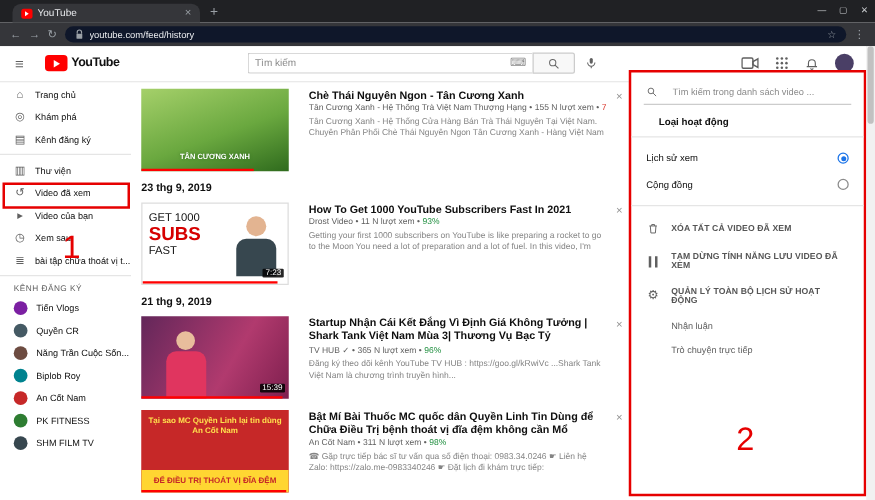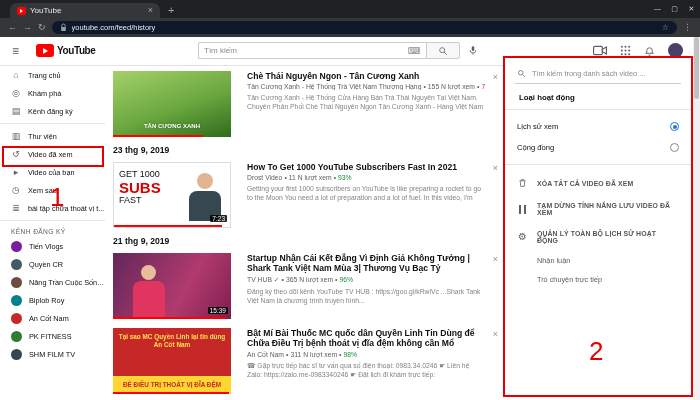--- a/index.html
+++ b/index.html
@@ -78,24 +78,24 @@
   .t-subs .bodyshape{width:32px;height:30px;border-radius:8px 8px 0 0;background:#37474f;margin:2px auto 0}
   .t-shark{background:linear-gradient(120deg,#63275a,#b13a6e 60%,#7e1f4e)}
   .t-shark .head{position:absolute;left:28px;top:12px;width:15px;height:15px;border-radius:50%;background:#e8bd9c}
   .t-shark .bodyshape{position:absolute;left:20px;top:28px;width:32px;height:38px;border-radius:8px 8px 0 0;background:#e0355f}
   .t-ancot{background:#c62828}
   .t-ancot .tl1{position:absolute;left:4px;top:5px;right:4px;color:#ffe14d;font-size:6.4px;font-weight:bold;line-height:1.25;text-align:center}
   .t-ancot .tl2{position:absolute;left:0;right:0;bottom:0;height:18px;background:#ffd632;color:#c62828;font-size:6.4px;font-weight:bold;text-align:center;line-height:18px}
 
   
   .panel{position:absolute;top:56px;left:503px;width:190px;bottom:3px;background:#fff;border:2px solid #e60000;padding:8px 10px 0 10px}
-  .p-search{display:flex;align-items:center;gap:6px;border-bottom:1px solid #ccc;padding:3px 2px 5px}
+  .p-search{display:flex;align-items:center;gap:12px;border-bottom:1px solid #ccc;padding:3px 2px 5px}
   .p-search input{flex:1;border:none;outline:none;font-size:7.4px;background:transparent;min-width:0}
   .p-search input::placeholder{color:#8a8a8a}
-  .p-type{font-size:7.8px;font-weight:bold;color:#0f0f0f;margin:9px 4px 7px}
+  .p-type{font-size:7.8px;font-weight:bold;color:#0f0f0f;margin:9px 12px 7px}
   .p-div{height:1px;background:#e5e5e5;margin:6px -10px}
   .p-opt{display:flex;align-items:center;justify-content:space-between;font-size:7.6px;color:#0f0f0f;padding:6px 2px}
   .radio{width:9px;height:9px;border:1.5px solid #8a8a8a;border-radius:50%;flex:none;position:relative}
   .radio.on{border-color:#1a73e8}
   .radio.on:after{content:"";position:absolute;left:1.5px;top:1.5px;width:4px;height:4px;border-radius:50%;background:#1a73e8}
   .p-action{display:flex;align-items:center;gap:9px;padding:7px 2px;font-size:6.9px;color:#555;font-weight:bold;letter-spacing:.1px}
   .p-action .aic{width:11px;flex:none;display:flex;justify-content:center;color:#606060}
   .pauseic{width:7px;height:9px;border-left:2.5px solid #606060;border-right:2.5px solid #606060}
   .gearic{font-size:10px;line-height:10px}
   .p-sub{padding:5px 2px 5px 22px;font-size:7.3px;color:#606060}

